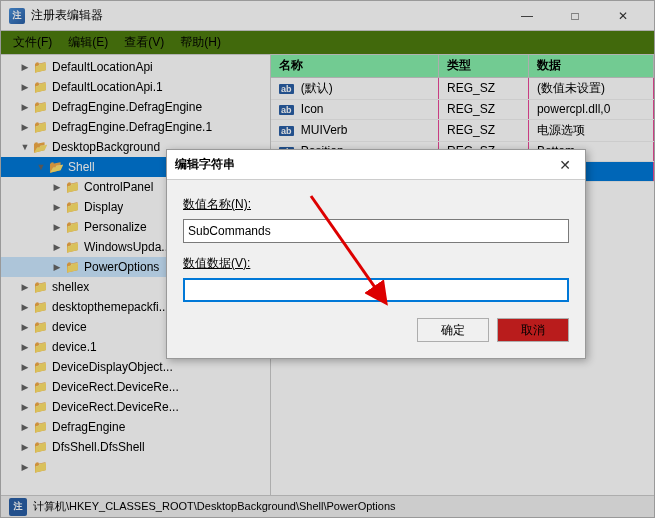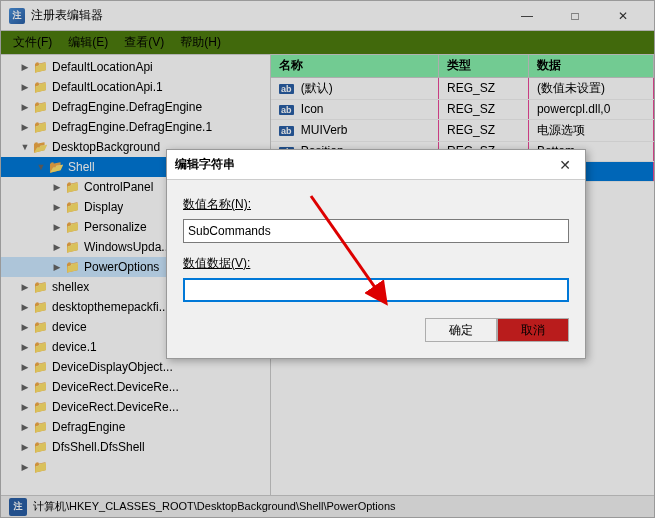--- a/index.html
+++ b/index.html
@@ -279,21 +279,21 @@
       height: 24px;
       border: 2px solid #0078d7;
       padding: 0 4px;
       font-size: 12px;
       background: white;
       outline: none;
     }
     .dialog-buttons {
       display: flex;
       justify-content: flex-end;
-      gap: 0;
+      gap: 8px;
       margin-top: 16px;
     }
     .dialog-btn {
       width: 72px;
       height: 24px;
       border: 1px solid #adadad;
       background: #b91c1c;
       font-size: 12px;
       cursor: pointer;
       display: flex;

